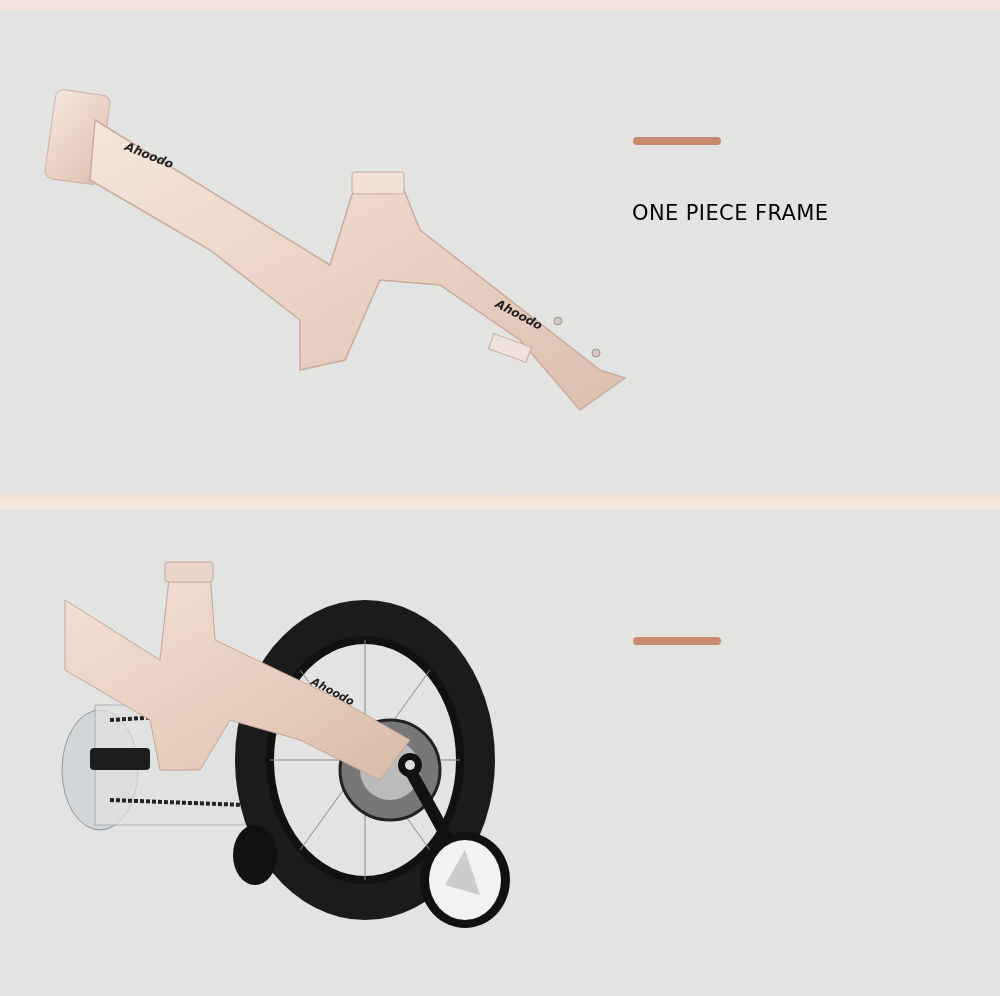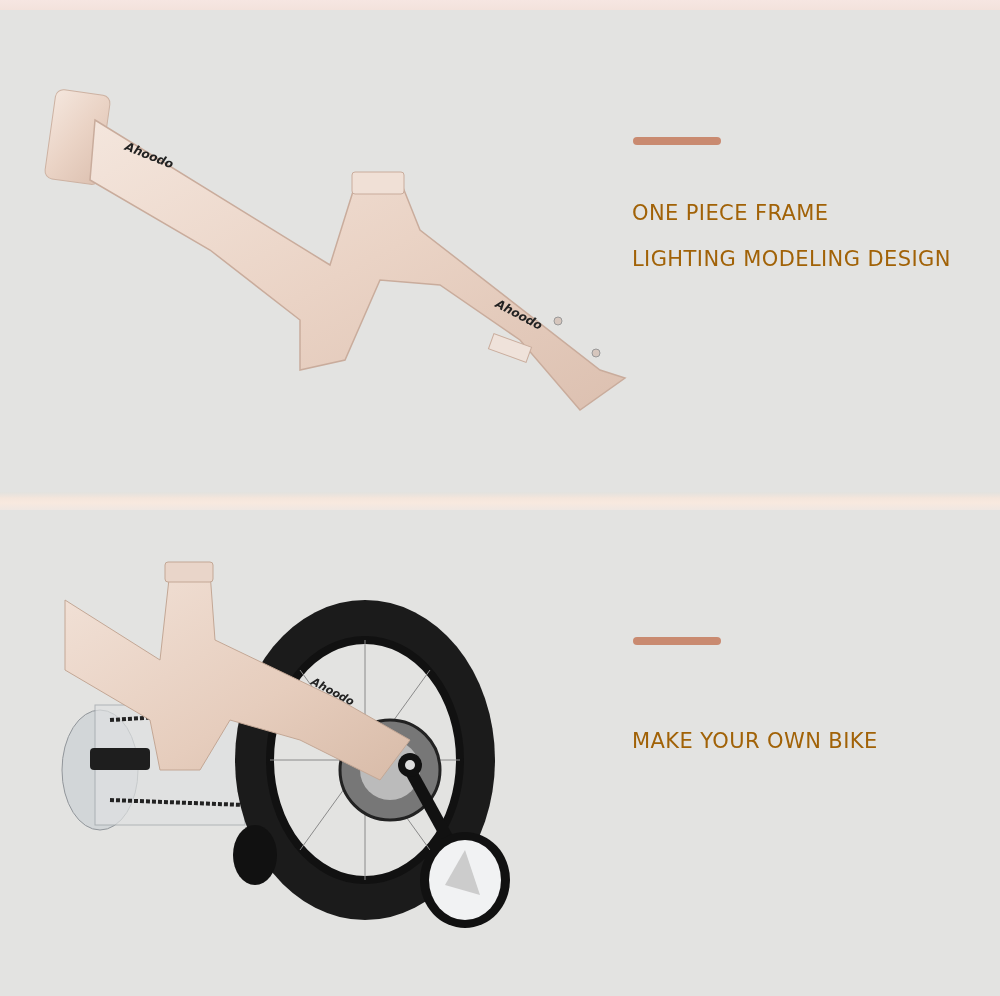--- a/index.html
+++ b/index.html
@@ -20,21 +20,21 @@
     .panel-bottom { top: 510px; height: 486px; }
     .divider {
       position: absolute; left: 0; top: 492px; width: 1000px; height: 18px;
       background: linear-gradient(#e2e2df 0%, #f4e6dc 35%, #f8e9df 60%, #efe7e2 100%);
     }
     .accent-bar {
       position: absolute; width: 88px; height: 8px; border-radius: 4px;
       background: #c98a70;
     }
     .feature-text {
-      position: absolute; color: #a16207; font-size: 21px; letter-spacing: 0.4px;
+      position: absolute; color: #000000; font-size: 21px; letter-spacing: 0.4px;
       white-space: nowrap; font-weight: normal;
     }
     .illus { position: absolute; }
   </style>
 </head>
 <body>
 
 <div class="top-band"></div>
 
 <div class="panel panel-top">
@@ -56,21 +56,20 @@
     <text x="122" y="160" font-size="12" font-style="italic" font-weight="bold" fill="#222" transform="rotate(22 150 160)" font-family="DejaVu Sans, sans-serif">Ahoodo</text>
     <text x="488" y="318" font-size="12" font-style="italic" font-weight="bold" fill="#222" transform="rotate(28 515 325)" font-family="DejaVu Sans, sans-serif">Ahoodo</text>
 
     <rect x="490" y="340" width="40" height="16" fill="#efe2da" stroke="#c9ac9c" transform="rotate(20 510 348)"></rect>
     <circle cx="558" cy="321" r="4" fill="#d6c6bd" stroke="#999"></circle>
     <circle cx="596" cy="353" r="4" fill="#d6c6bd" stroke="#999"></circle>
   </svg>
 
   <div class="accent-bar" style="left:633px;top:127px"></div>
   <div class="feature-text" style="left:632px;top:191px">ONE PIECE FRAME</div>
-  <div class="feature-text" style="left:632px;top:237px">LIGHTING MODELING DESIGN</div>
 </div>
 
 <div class="divider"></div>
 
 <div class="panel panel-bottom">
   <svg class="illus" style="left:55px;top:40px" width="460" height="400" viewBox="55 550 460 400">
     <defs>
       <linearGradient id="fg2" x1="0" y1="0" x2="1" y2="1">
         <stop offset="0" stop-color="#f2e2d8"></stop>
         <stop offset="0.6" stop-color="#e6cdbd"></stop>
@@ -107,14 +106,13 @@
     <circle cx="410" cy="765" r="5" fill="#ddd"></circle>
 
     <ellipse cx="255" cy="855" rx="22" ry="30" fill="#111"></ellipse>
 
     <ellipse cx="465" cy="880" rx="45" ry="48" fill="#111"></ellipse>
     <ellipse cx="465" cy="880" rx="36" ry="40" fill="#f1f2f3"></ellipse>
     <path d="M465 850 L480 895 L445 885 Z" fill="#ccc"></path>
   </svg>
 
   <div class="accent-bar" style="left:633px;top:127px"></div>
-  <div class="feature-text" style="left:632px;top:219px">MAKE YOUR OWN BIKE</div>
 </div>
 
 </body></html>

